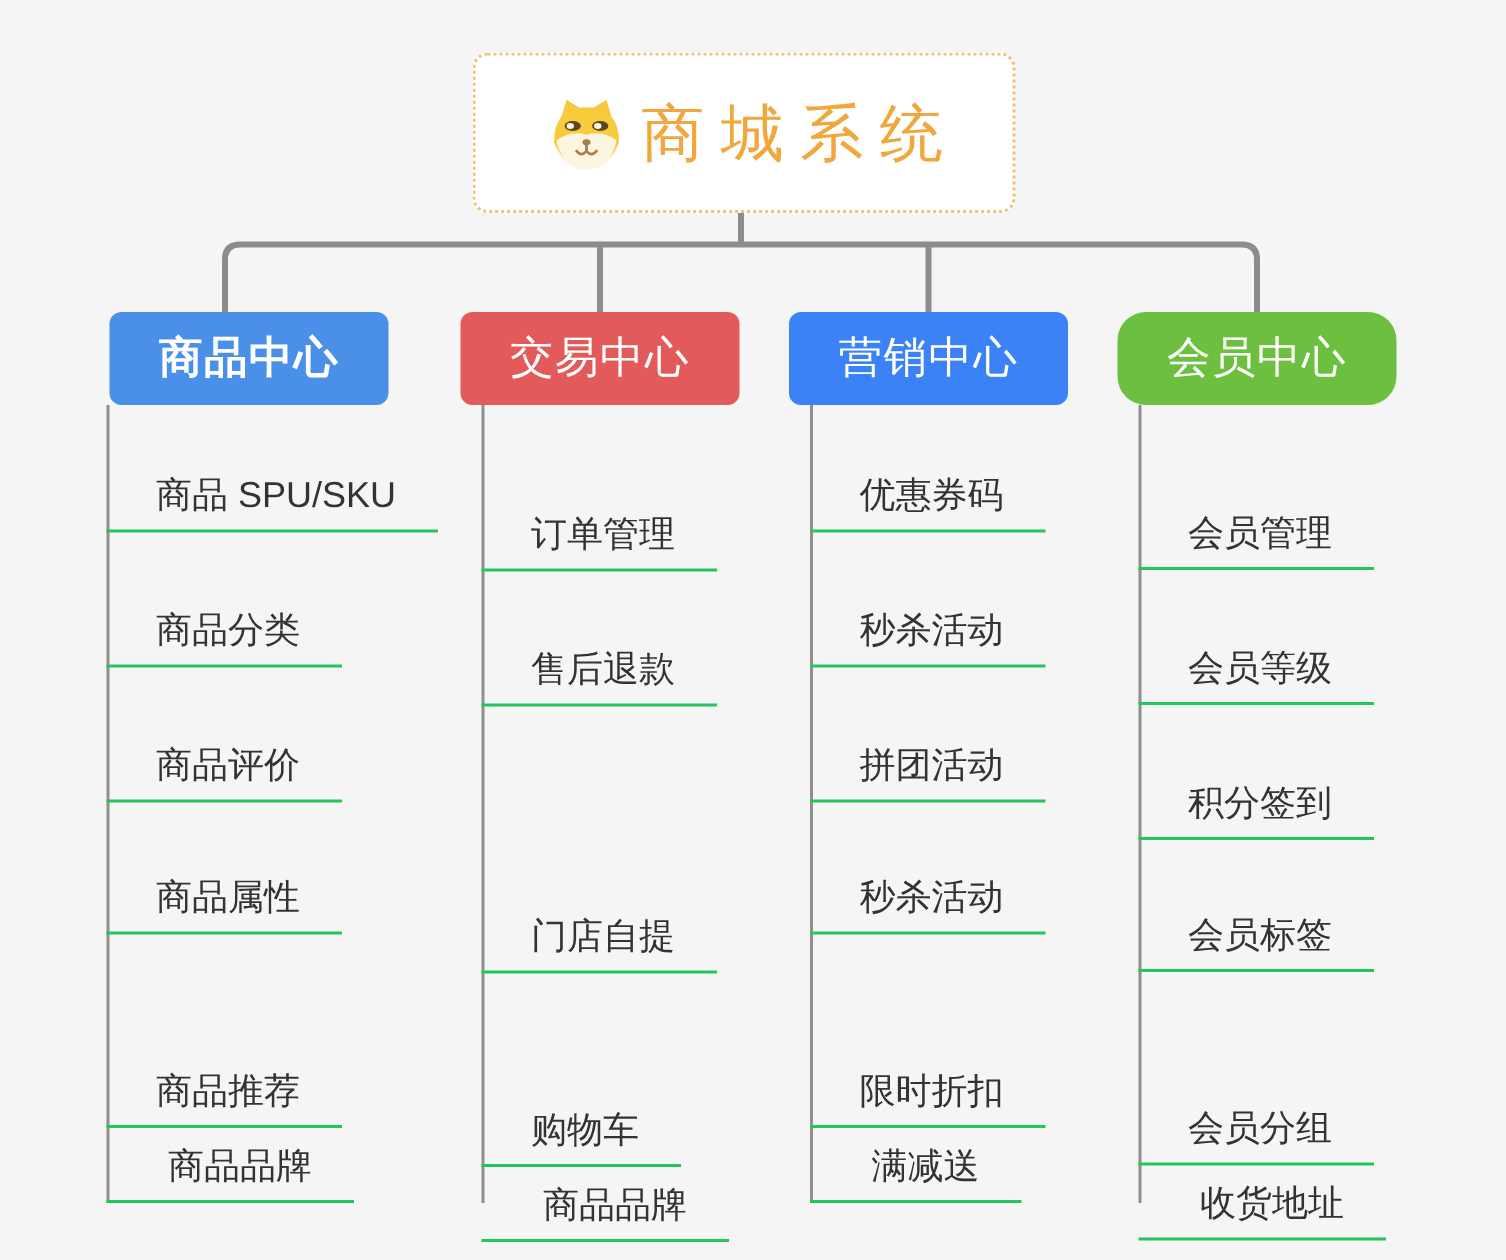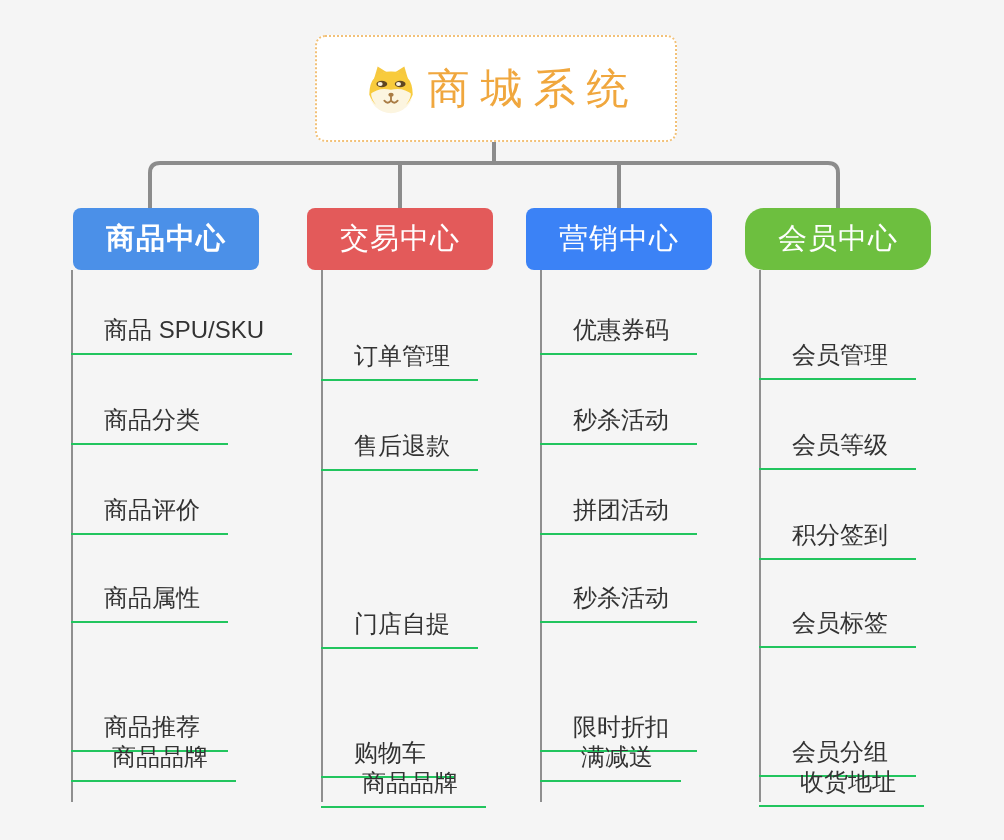--- a/index.html
+++ b/index.html
@@ -83,21 +83,21 @@
   }
   .leaf.b0{left:71px;}
   .leaf.b1{left:321px;margin-top:26px;}
   .leaf.b2{left:540px;}
   .leaf.b3{left:759px;margin-top:25px;}
   .r0{top:313px;}
   .r1{top:403px;}
   .r2{top:493px;}
   .r3{top:581px;}
   .r4{top:710px;}
-  .r5{top:740px;padding-left:41px;}
+  .r5{top:760px;padding-left:41px;}
 </style>
 </head>
 <body>
 
 <div class="canvas">
 
   <svg class="connectors" viewBox="0 0 1004 840" xmlns="http://www.w3.org/2000/svg">
     <g stroke="#8c8c8c" stroke-width="4" fill="none">
       <path d="M494 142 V163"></path>
       <path d="M150 208 V173 Q150 163 160 163 H828 Q838 163 838 173 V208"></path>

